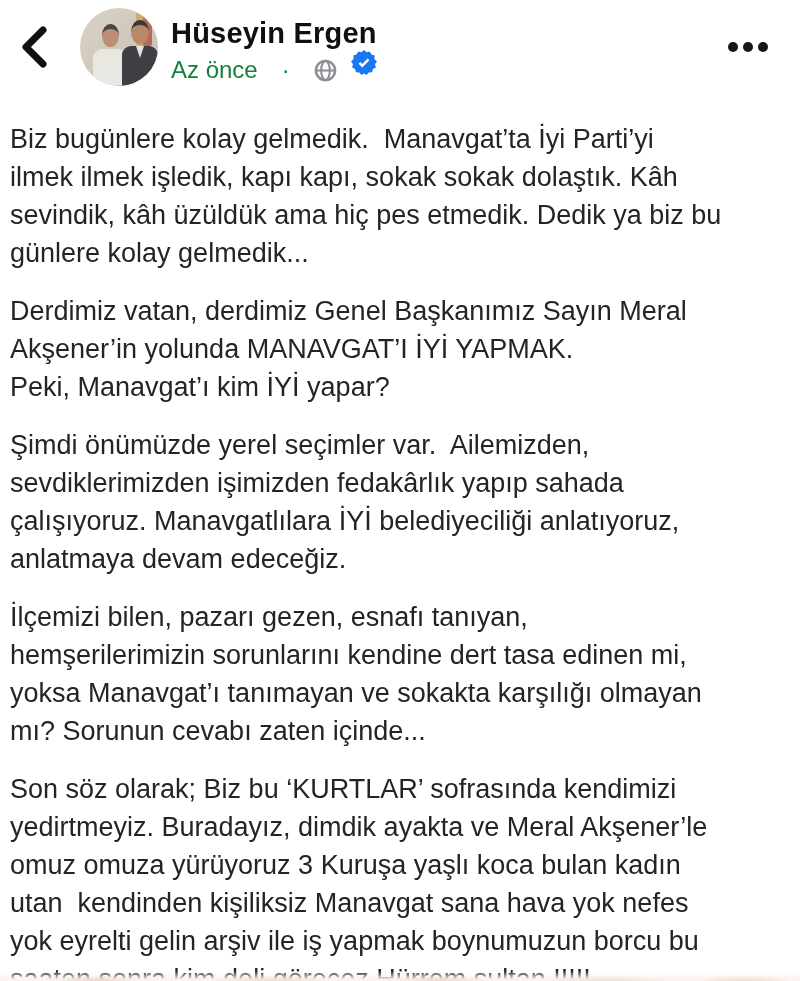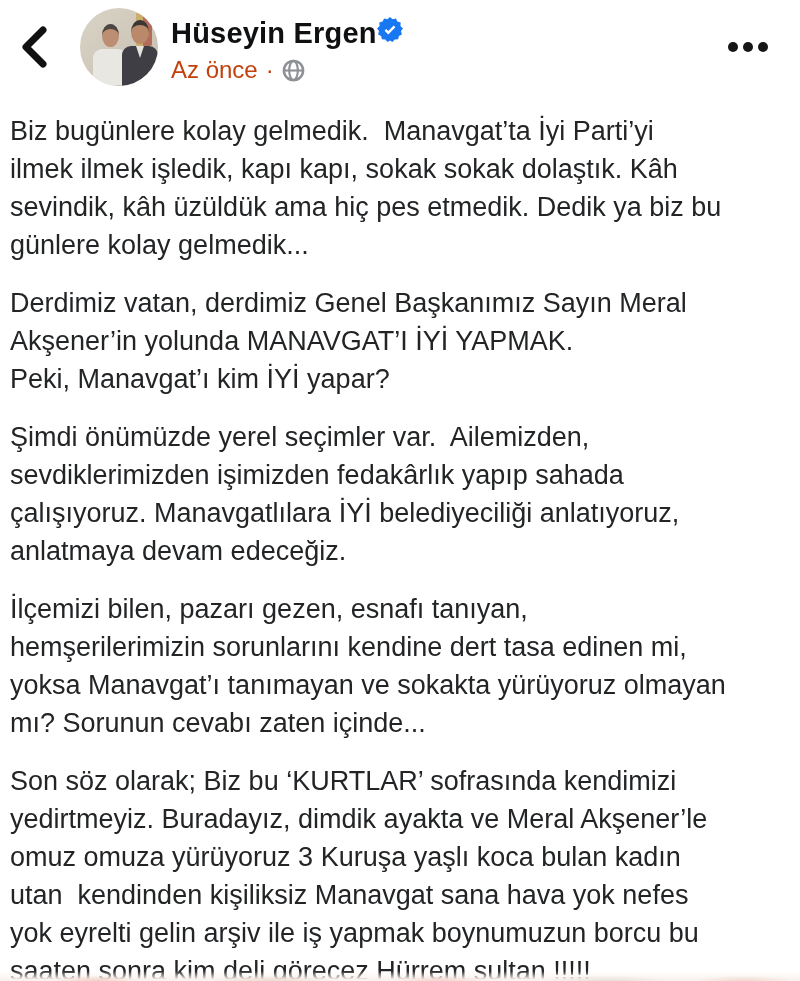--- a/index.html
+++ b/index.html
@@ -82,37 +82,38 @@
     left: 14px; top: 0;
     width: 8px; height: 12px;
     background: #e6e3de;
     clip-path: polygon(0 0, 100% 0, 50% 100%);
   }
   .name-row {
     position: absolute;
     left: 171px;
     top: 17px;
     display: flex;
-    align-items: flex-start;
+    align-items: flex-end;
+    flex-direction: column;
   }
   .name {
     font-size: 29px;
     font-weight: 700;
     color: #0f1012;
     letter-spacing: 0.2px;
     cursor: pointer;
   }
   .meta-row {
     position: absolute;
     left: 171px;
     top: 56px;
     display: flex;
     align-items: center;
-    gap: 8px;
-    color: #c2410c;
+    gap: 24px;
+    color: #15803d;
     font-size: 24px;
   }
   .more-btn {
     position: absolute;
     right: 26px;
     top: 34px;
     width: 52px;
     height: 26px;
     display: flex;
     align-items: center;
@@ -128,21 +129,21 @@
     border-radius: 50%;
     background: #161616;
     display: block;
   }
 
   
   .post-body {
     padding: 8px 8px 0 10px;
   }
   .post-body p {
-    margin: 4px 0 20px 0;
+    margin: 12px 0 20px 0;
     font-size: 27px;
     line-height: 38px;
     color: #222426;
     white-space: pre;
     letter-spacing: 0px;
   }
 
   
   .photo-strip {
     position: absolute;
@@ -220,21 +221,21 @@
 günlere kolay gelmedik...</p>
   <p>Derdimiz vatan, derdimiz Genel Başkanımız Sayın Meral
 Akşener’in yolunda MANAVGAT’I İYİ YAPMAK.
 Peki, Manavgat’ı kim İYİ yapar?</p>
   <p>Şimdi önümüzde yerel seçimler var.  Ailemizden,
 sevdiklerimizden işimizden fedakârlık yapıp sahada
 çalışıyoruz. Manavgatlılara İYİ belediyeciliği anlatıyoruz,
 anlatmaya devam edeceğiz.</p>
   <p>İlçemizi bilen, pazarı gezen, esnafı tanıyan,
 hemşerilerimizin sorunlarını kendine dert tasa edinen mi,
-yoksa Manavgat’ı tanımayan ve sokakta yürüyoruz olmayan
+yoksa Manavgat’ı tanımayan ve sokakta karşılığı olmayan
 mı? Sorunun cevabı zaten içinde...</p>
   <p>Son söz olarak; Biz bu ‘KURTLAR’ sofrasında kendimizi
 yedirtmeyiz. Buradayız, dimdik ayakta ve Meral Akşener’le
 omuz omuza yürüyoruz 3 Kuruşa yaşlı koca bulan kadın
 utan  kendinden kişiliksiz Manavgat sana hava yok nefes
 yok eyrelti gelin arşiv ile iş yapmak boynumuzun borcu bu
 saaten sonra kim deli görecez Hürrem sultan !!!!!</p>
 </div>
 
 <div class="photo-strip"></div>

